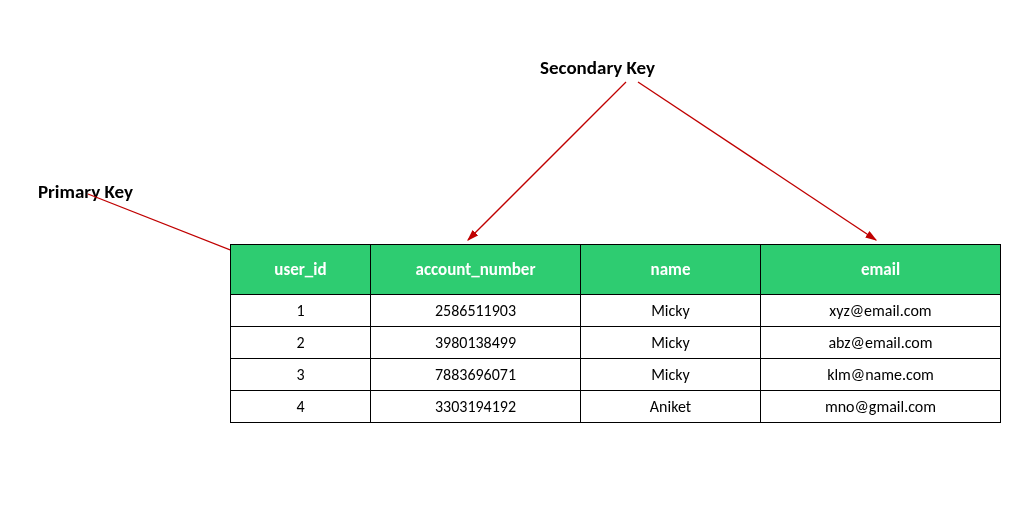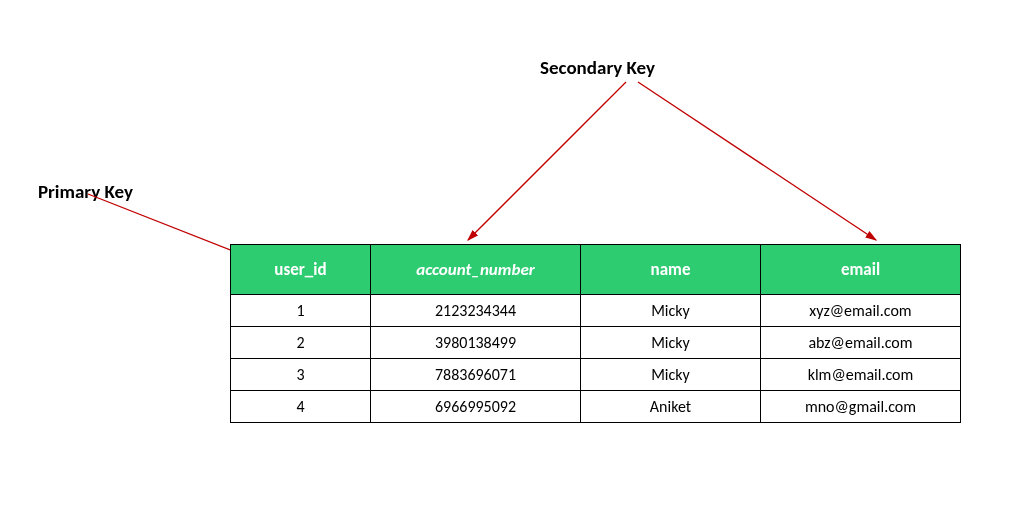--- a/index.html
+++ b/index.html
@@ -37,23 +37,23 @@
       text-align: center;
     }
     td {
       border: 1px solid #000;
       font-size: 16px;
       color: #000;
       text-align: center;
       padding: 6px 0;
     }
     .col-uid { width: 140px; }
-    .col-acc { width: 210px; font-style: italic; }
+    .col-acc { width: 210px; }
     .col-name { width: 180px; margin-left: 20px; }
-    .col-email { width: 200px; }
+    .col-email { width: 240px; }
     svg.arrows {
       position: absolute;
       left: 0; top: 0;
       width: 1018px; height: 508px;
       pointer-events: none;
     }
   </style>
 </head>
 <body>
 
@@ -77,37 +77,37 @@
       <tr>
         <th class="col-uid">user_id</th>
         <th class="col-acc">account_number</th>
         <th class="col-name">name</th>
         <th class="col-email">email</th>
       </tr>
     </thead>
     <tbody>
       <tr>
         <td>1</td>
-        <td>2123234344</td>
+        <td>2586511903</td>
         <td>Micky</td>
         <td>xyz@email.com</td>
       </tr>
       <tr>
         <td>2</td>
         <td>3980138499</td>
         <td>Micky</td>
         <td>abz@email.com</td>
       </tr>
       <tr>
         <td>3</td>
         <td>7883696071</td>
         <td>Micky</td>
-        <td>klm@email.com</td>
+        <td>klm@name.com</td>
       </tr>
       <tr>
         <td>4</td>
-        <td>6966995092</td>
+        <td>3303194192</td>
         <td>Aniket</td>
         <td>mno@gmail.com</td>
       </tr>
     </tbody>
   </table>
 </div>
 
 </body></html>

